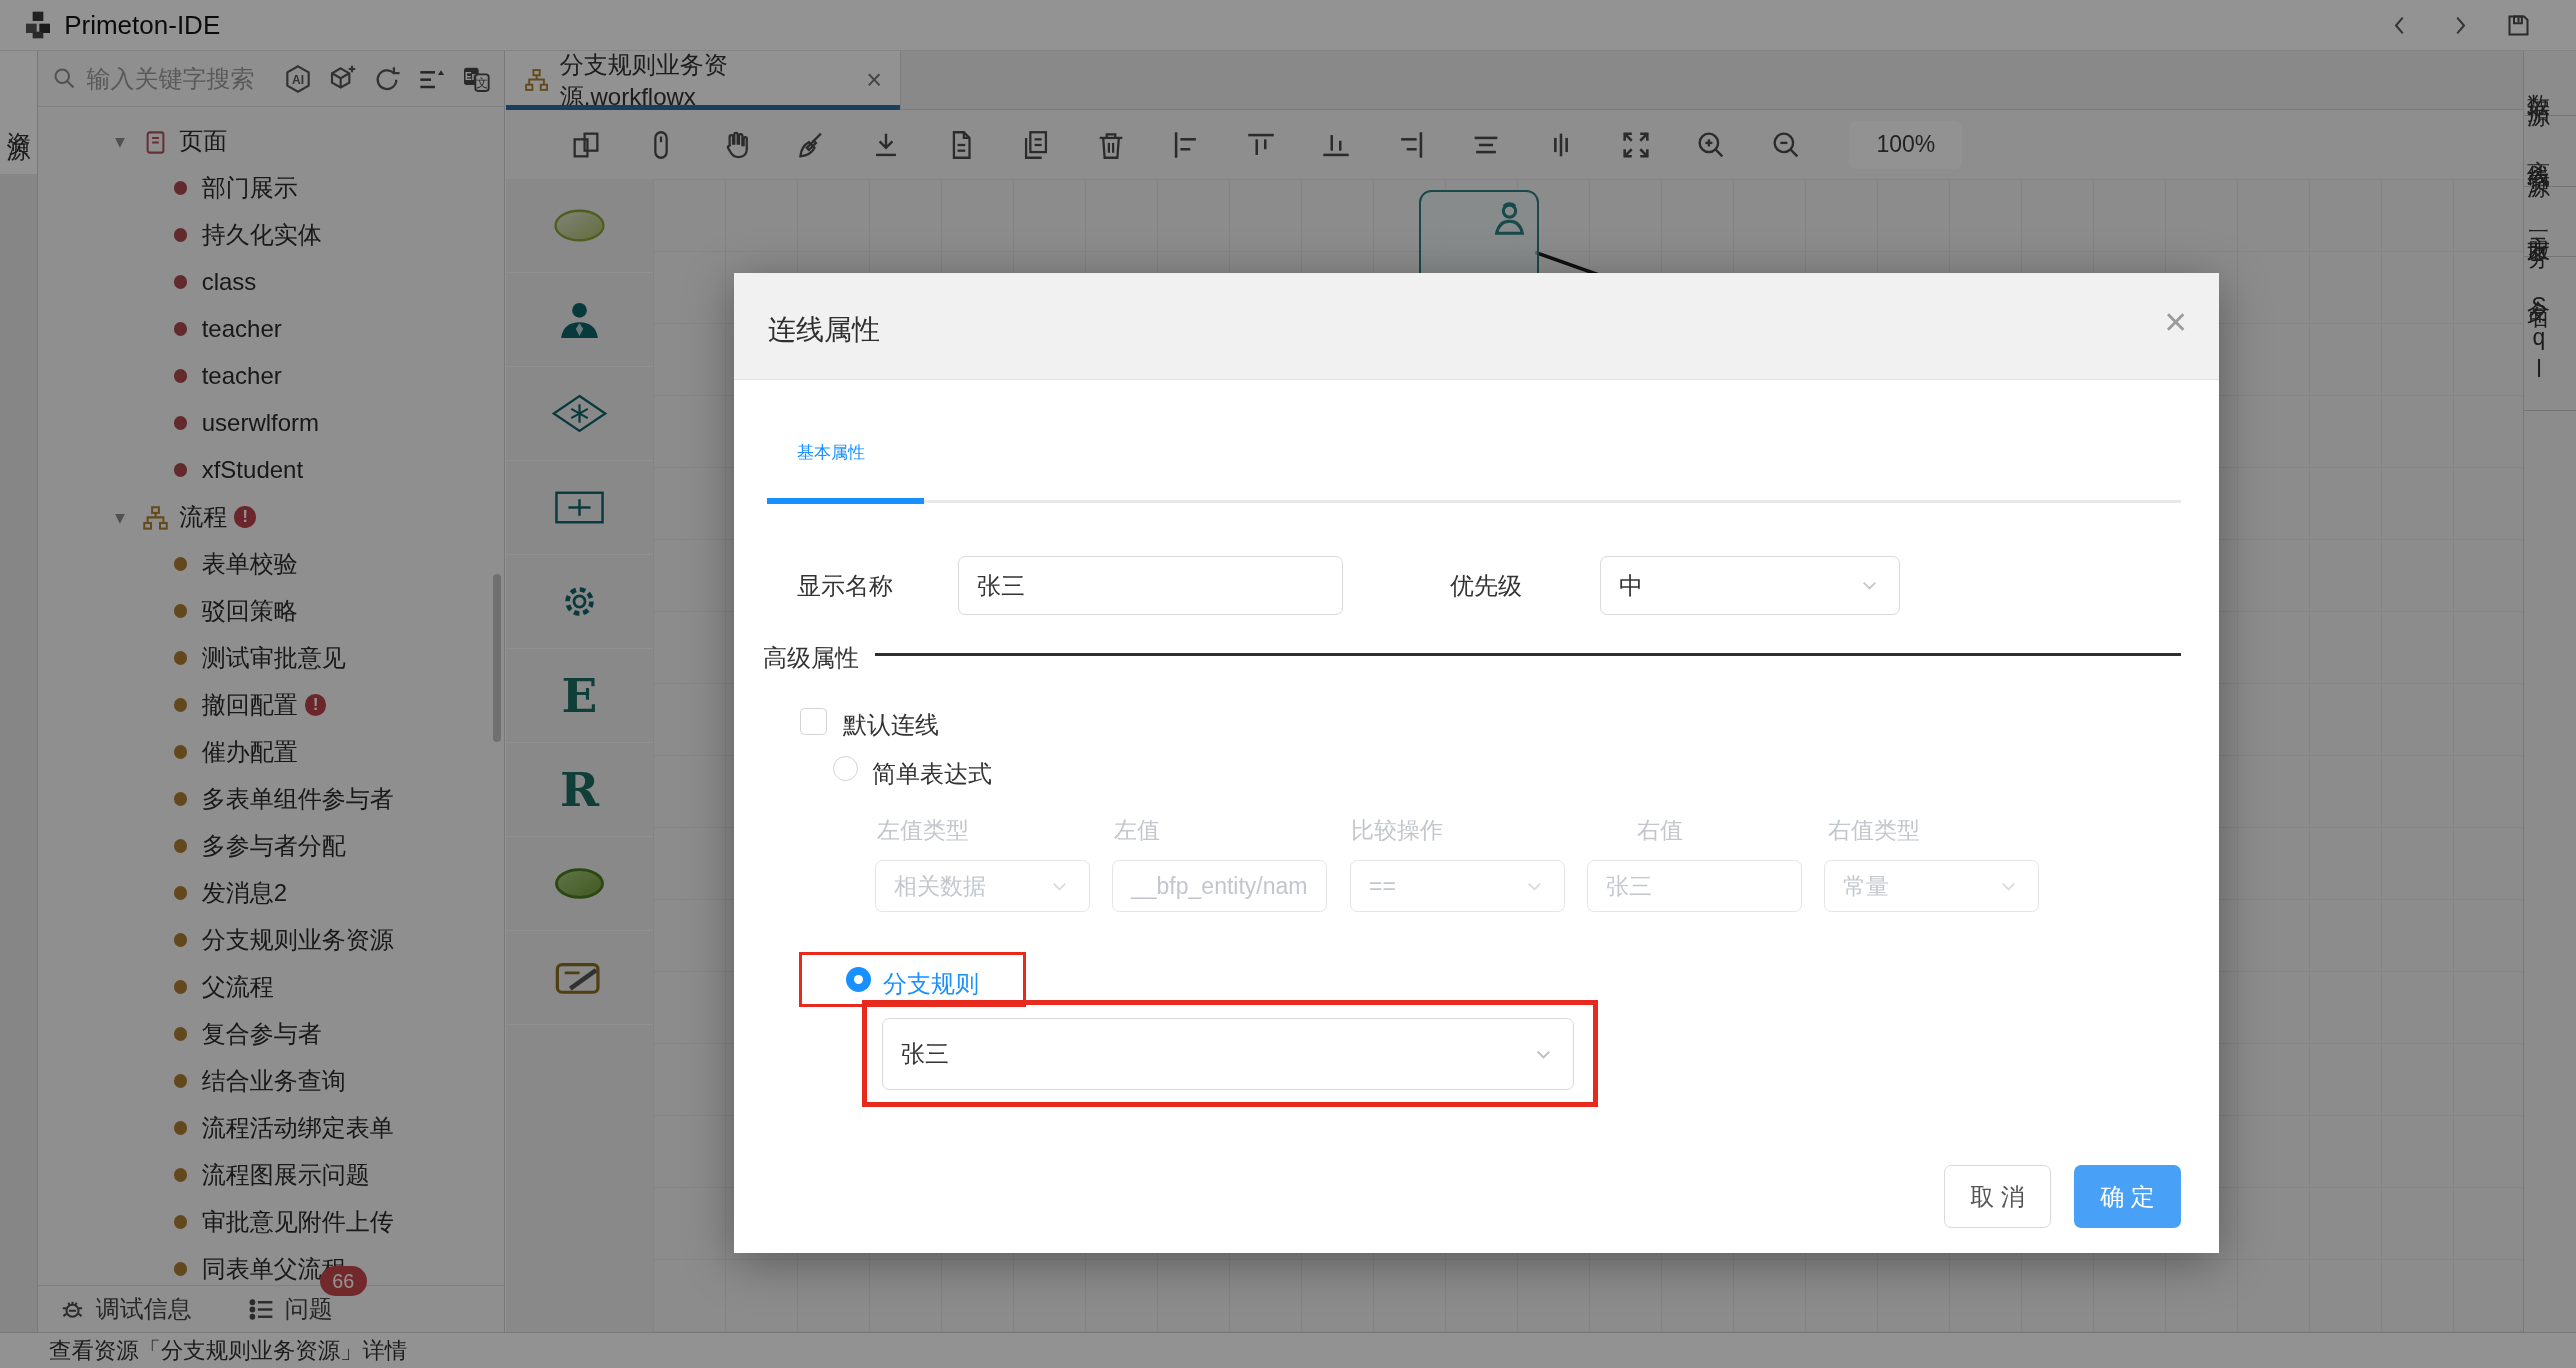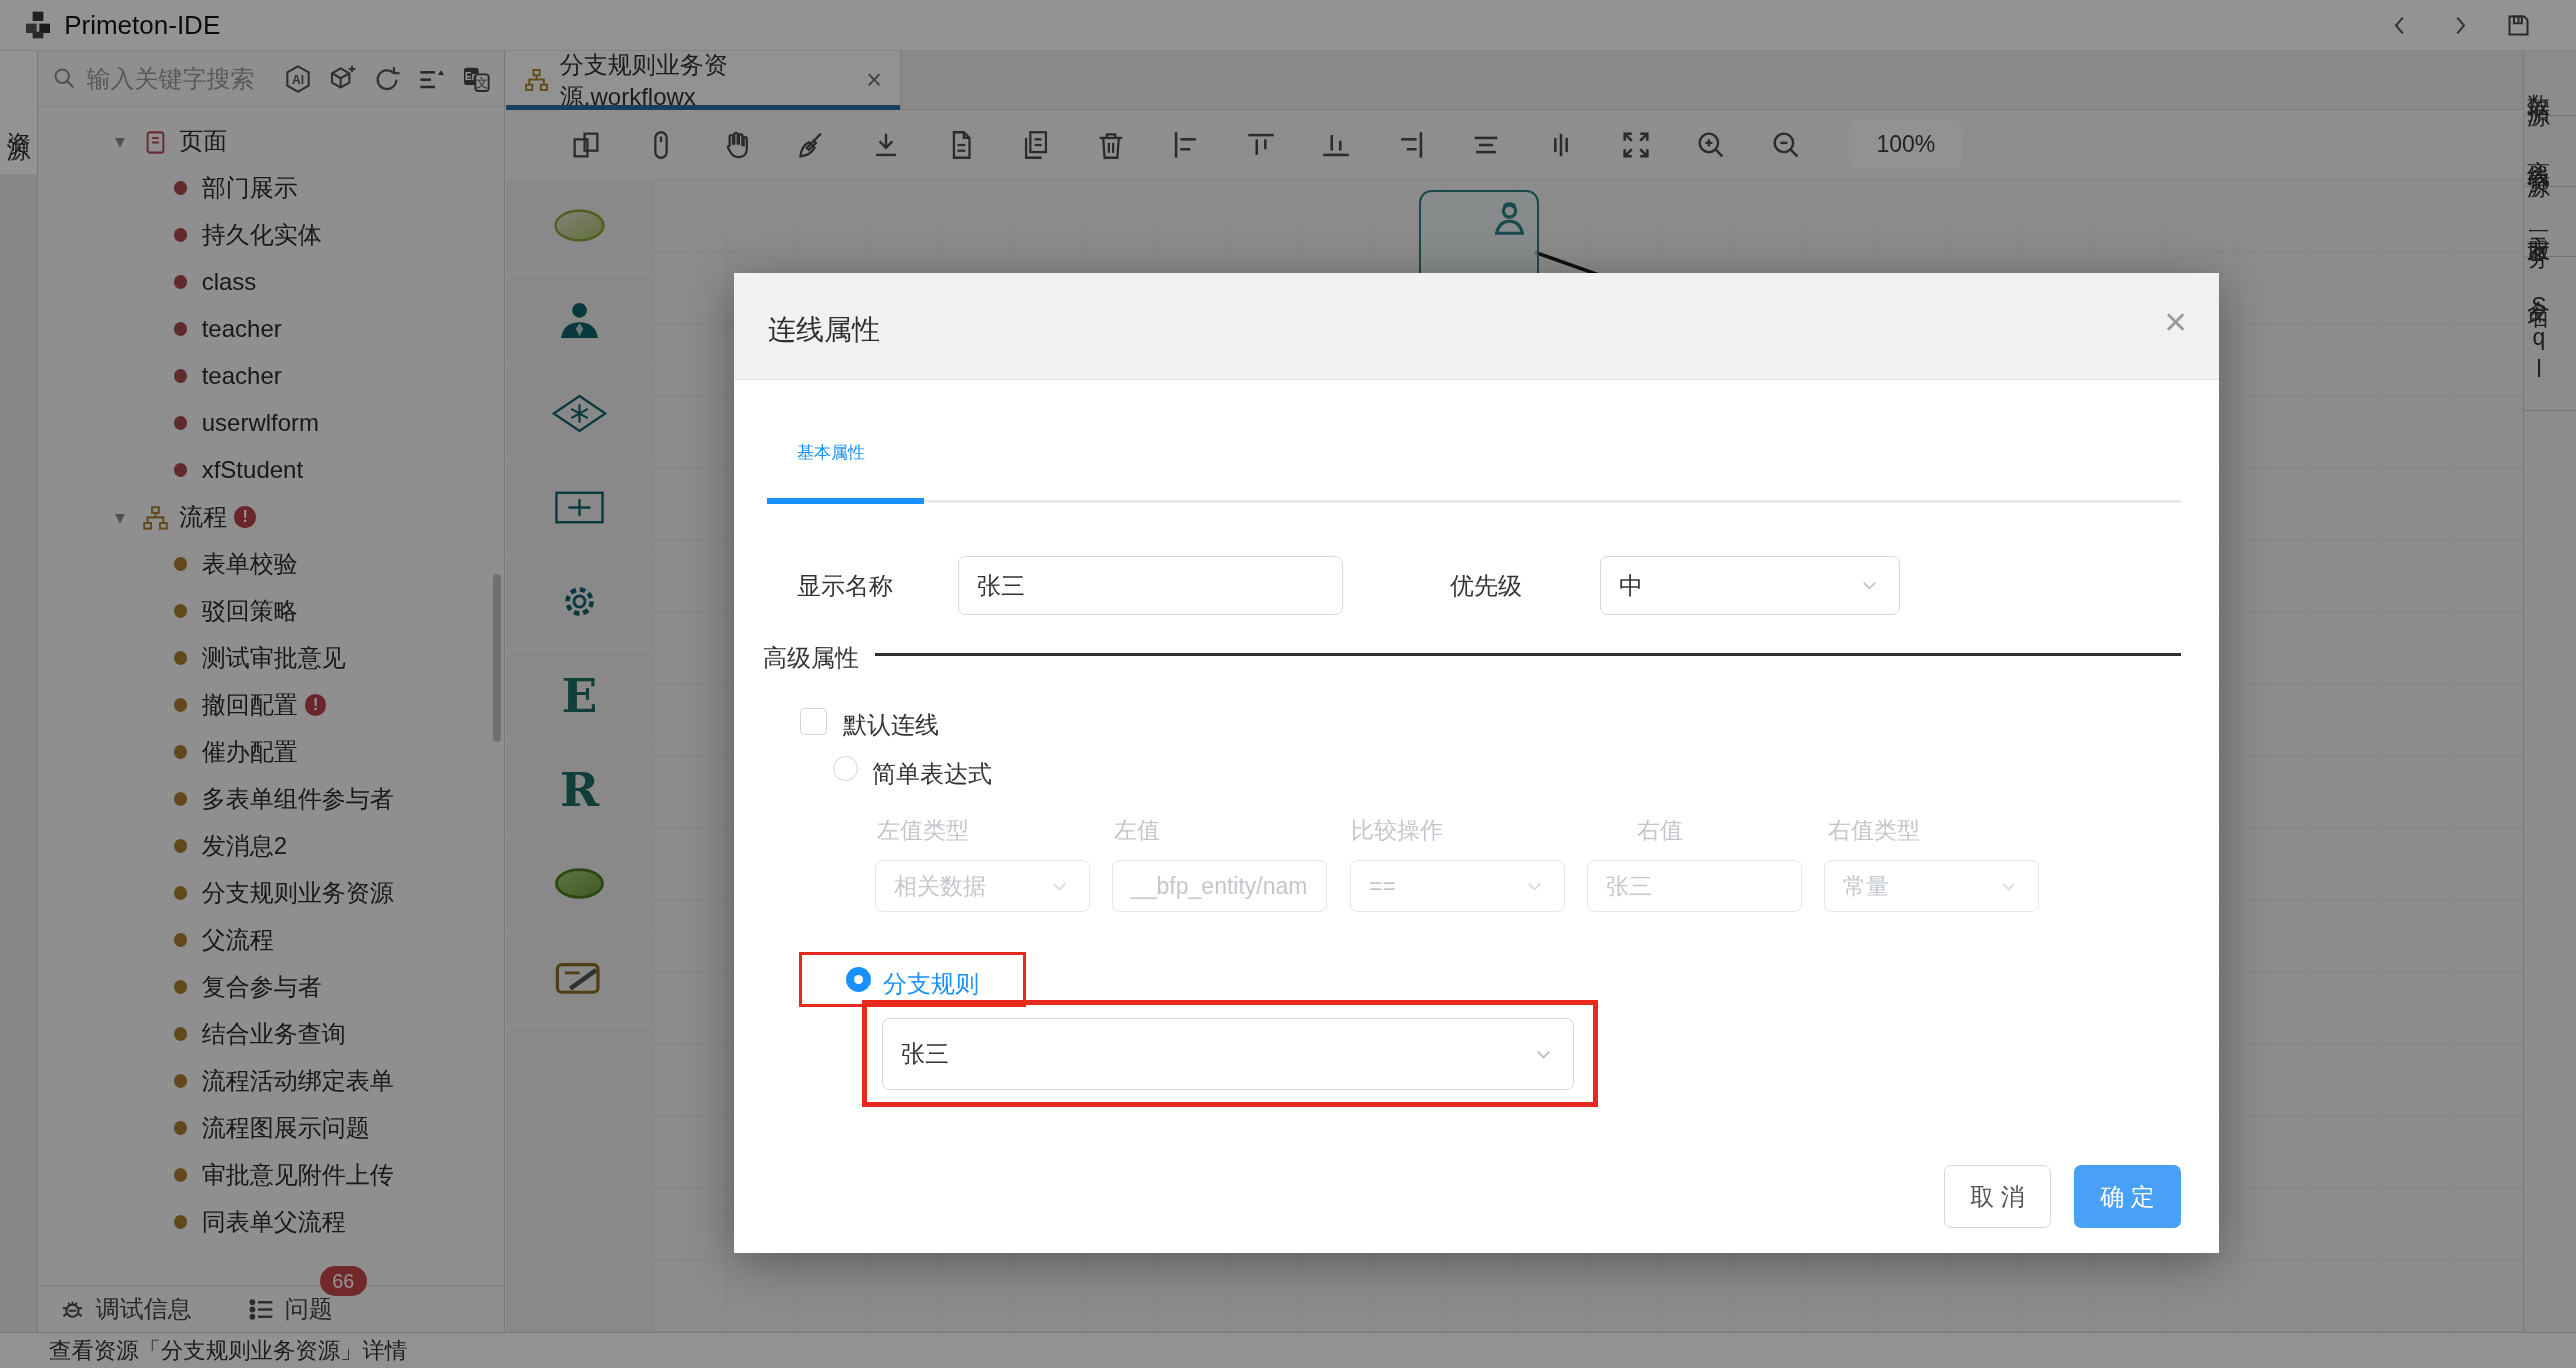--- a/index.html
+++ b/index.html
@@ -250,20 +250,24 @@
         <div class="tree-row itm">
           <span class="dot gold"></span>
           <span class="tlabel">催办配置</span>
         </div>
         <div class="tree-row itm">
           <span class="dot gold"></span>
           <span class="tlabel">多表单组件参与者</span>
         </div>
         <div class="tree-row itm">
           <span class="dot gold"></span>
+          <span class="tlabel">多参与者分配</span>
+        </div>
+        <div class="tree-row itm">
+          <span class="dot gold"></span>
           <span class="tlabel">发消息2</span>
         </div>
         <div class="tree-row itm">
           <span class="dot gold"></span>
           <span class="tlabel">分支规则业务资源</span>
         </div>
         <div class="tree-row itm">
           <span class="dot gold"></span>
           <span class="tlabel">父流程</span>
         </div>

